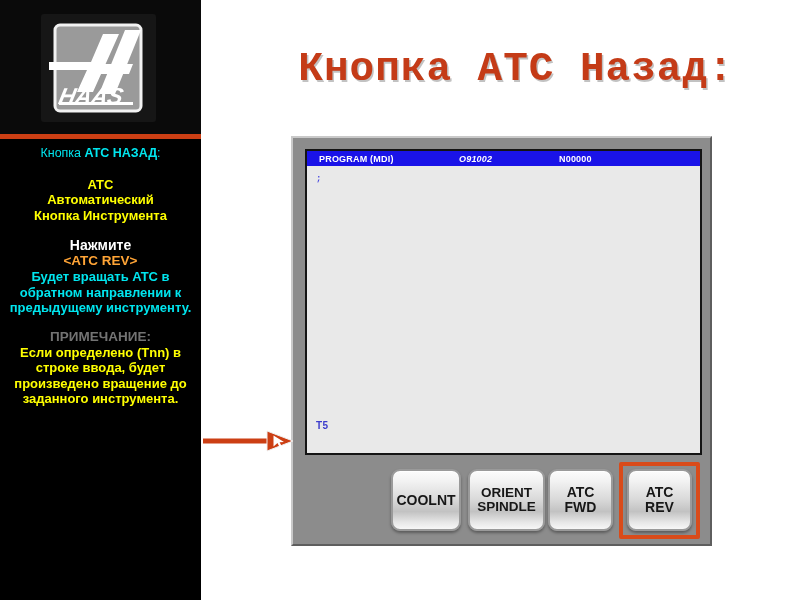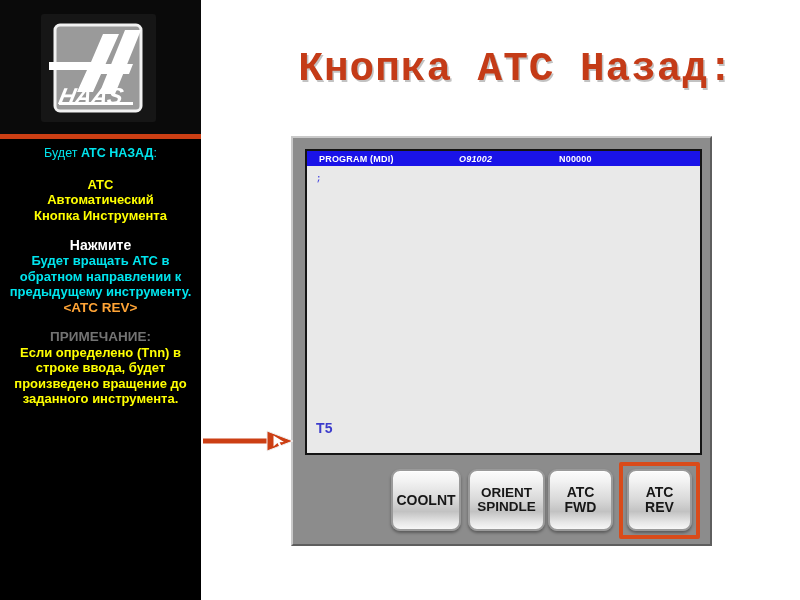--- a/index.html
+++ b/index.html
@@ -171,21 +171,21 @@
     left: 9px; top: 8px;
     font-family: "Liberation Mono", monospace;
     font-size: 9px;
     font-weight: bold;
     color: #4a4ae0;
   }
   .code-tool {
     position: absolute;
     left: 9px; top: 254px;
     font-family: Liberation Sans, sans-serif;
-    font-size: 14px;
+    font-size: 10px;
     font-weight: bold;
     color: #3c3ccc;
     letter-spacing: 0.3px;
   }
 
   
   #button-row {
     position: absolute;
     left: 12px; top: 325px;
     width: 397px; height: 74px;
@@ -260,33 +260,33 @@
           </g>
           <rect x="18" y="88" width="74" height="3" fill="#ffffff"></rect>
         </svg>
       </div>
     </div>
 
     <div id="divider"></div>
 
     <div id="sidebar-body">
 
-      <div class="sb-line sb-title"><span>Будет </span><b>ATC НАЗАД</b><span>:</span></div>
+      <div class="sb-line sb-title"><span>Кнопка </span><b>ATC НАЗАД</b><span>:</span></div>
 
       <div class="sb-gap-lg"></div>
 
       <div class="sb-line sb-yellow">ATC</div>
       <div class="sb-line sb-yellow">Автоматический</div>
       <div class="sb-line sb-yellow">Кнопка Инструмента</div>
 
       <div class="sb-gap-md"></div>
 
       <div class="sb-line sb-white">Нажмите</div>
+      <div class="sb-line sb-orange">&lt;ATC REV&gt;</div>
       <div class="sb-line sb-cyan">Будет вращать ATC в обратном направлении к предыдущему инструменту.</div>
-      <div class="sb-line sb-orange">&lt;ATC REV&gt;</div>
 
       <div class="sb-gap-md"></div>
 
       <div class="sb-line sb-note-head">ПРИМЕЧАНИЕ:</div>
       <div class="sb-line sb-yellow">Если определено (Tnn) в строке ввода, будет произведено вращение до заданного инструмента.</div>
 
     </div>
   </div>
 
   <div id="main-title">Кнопка ATC Назад:</div>

